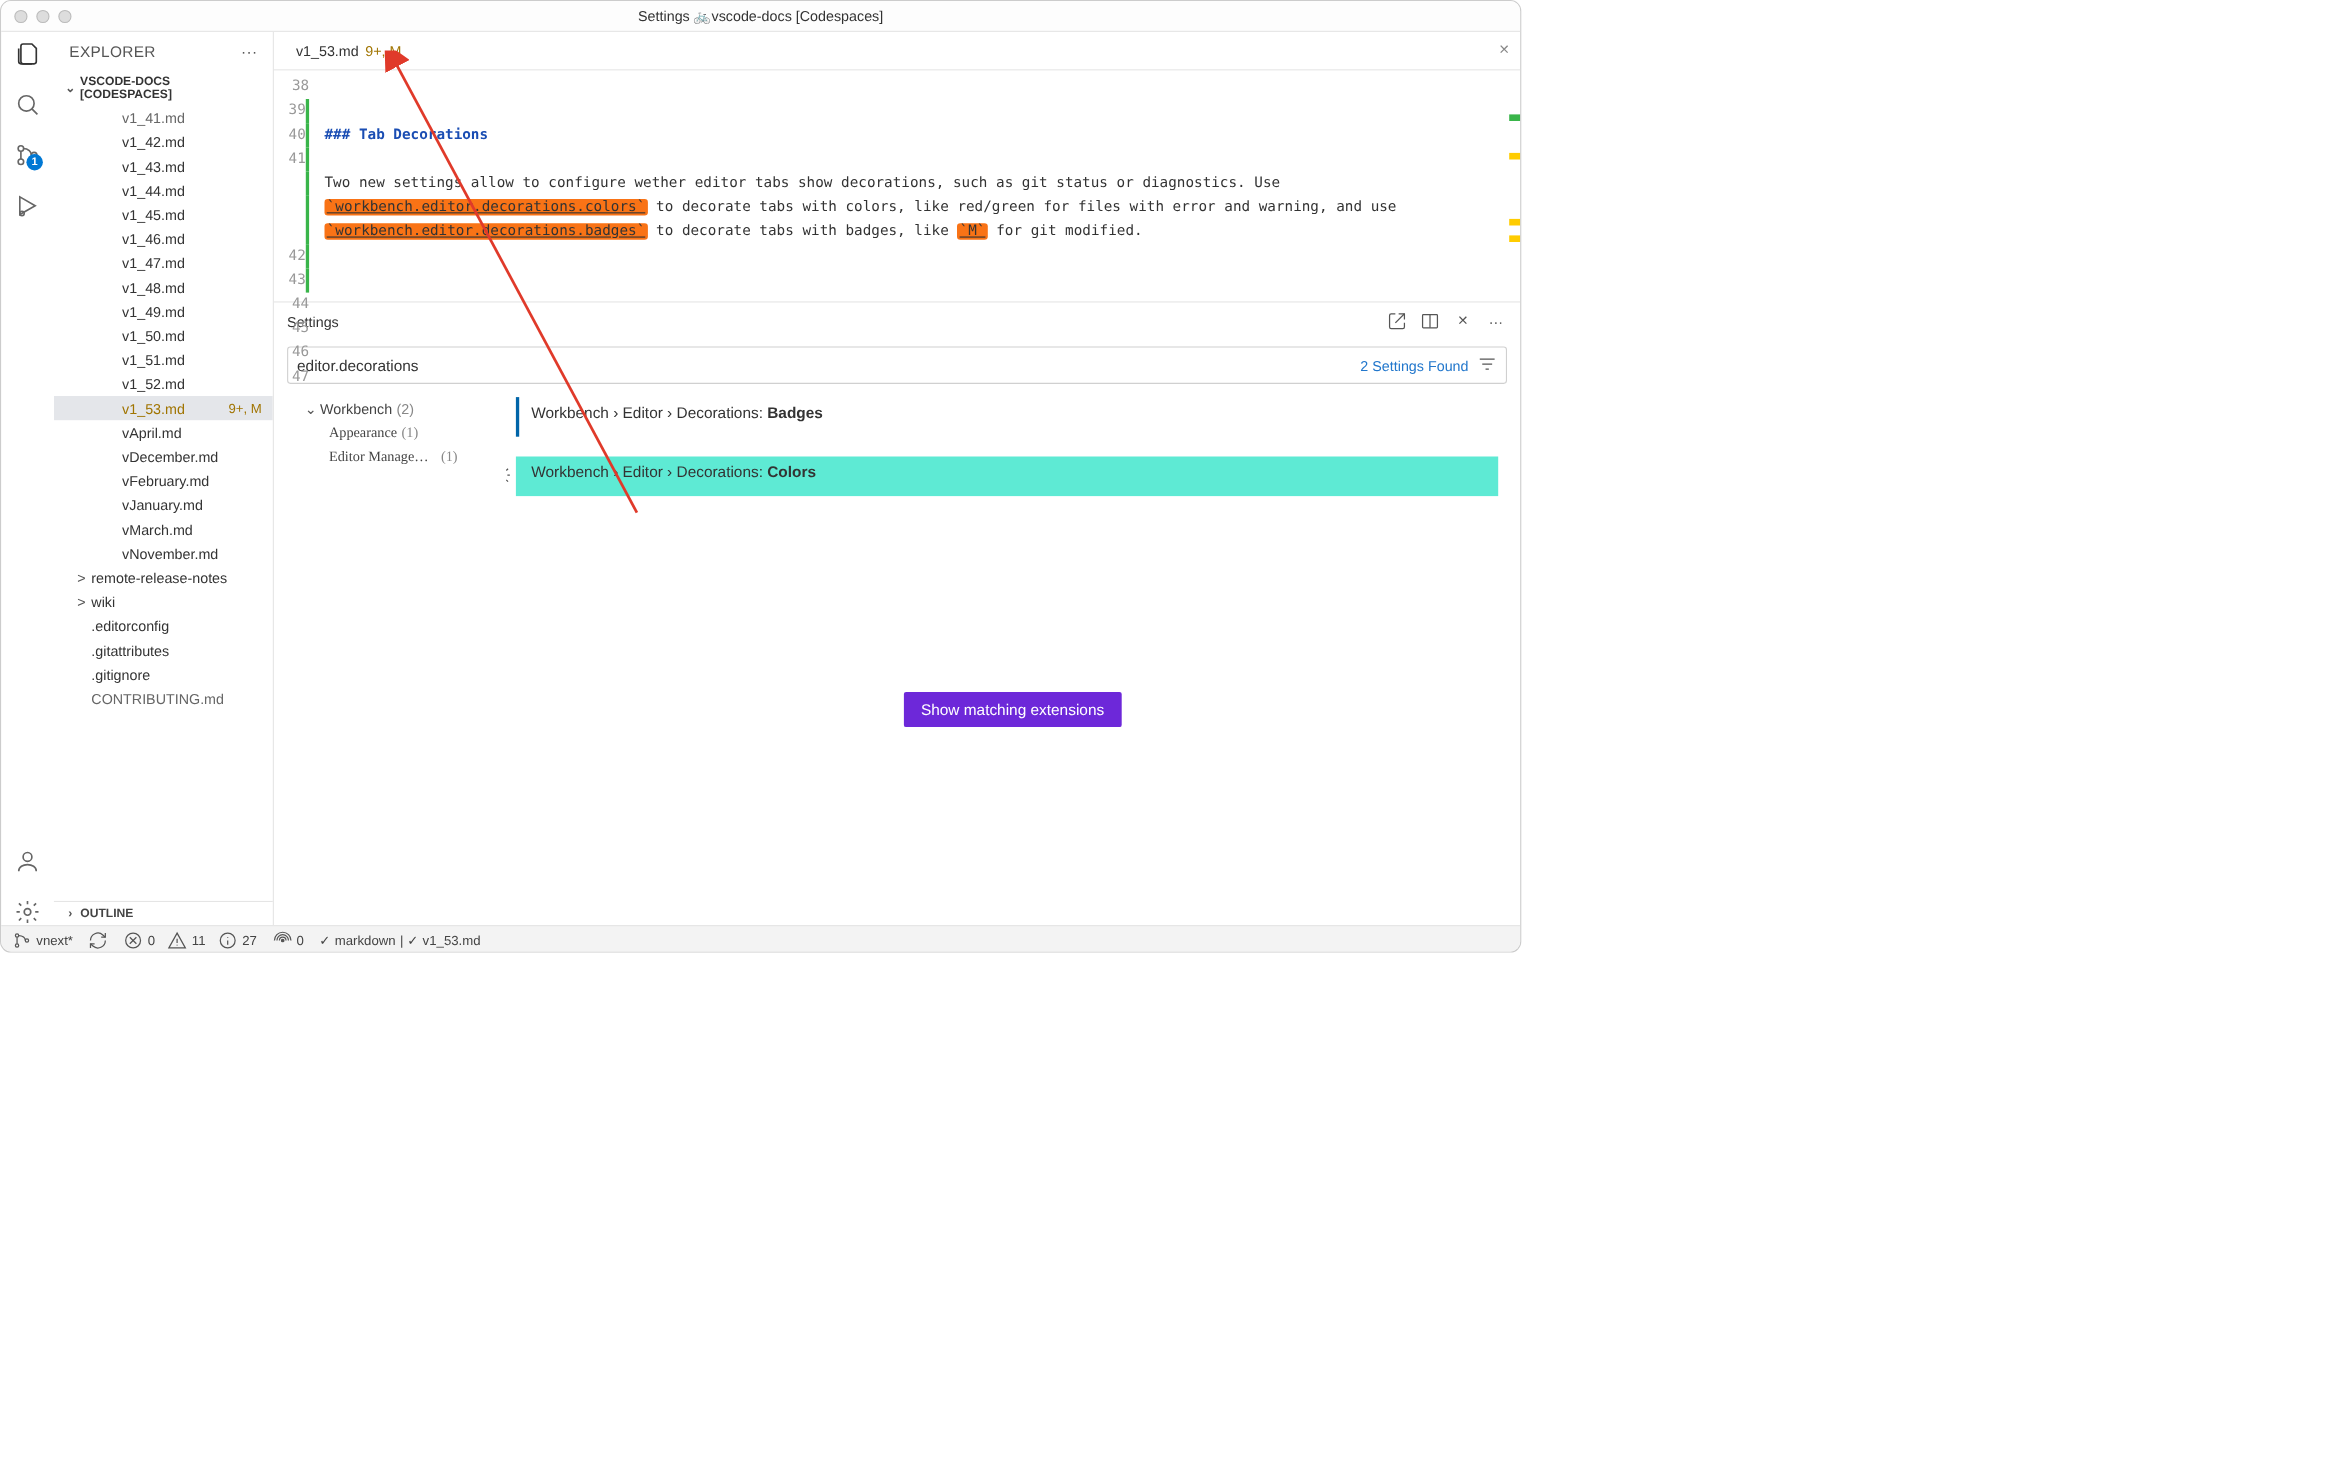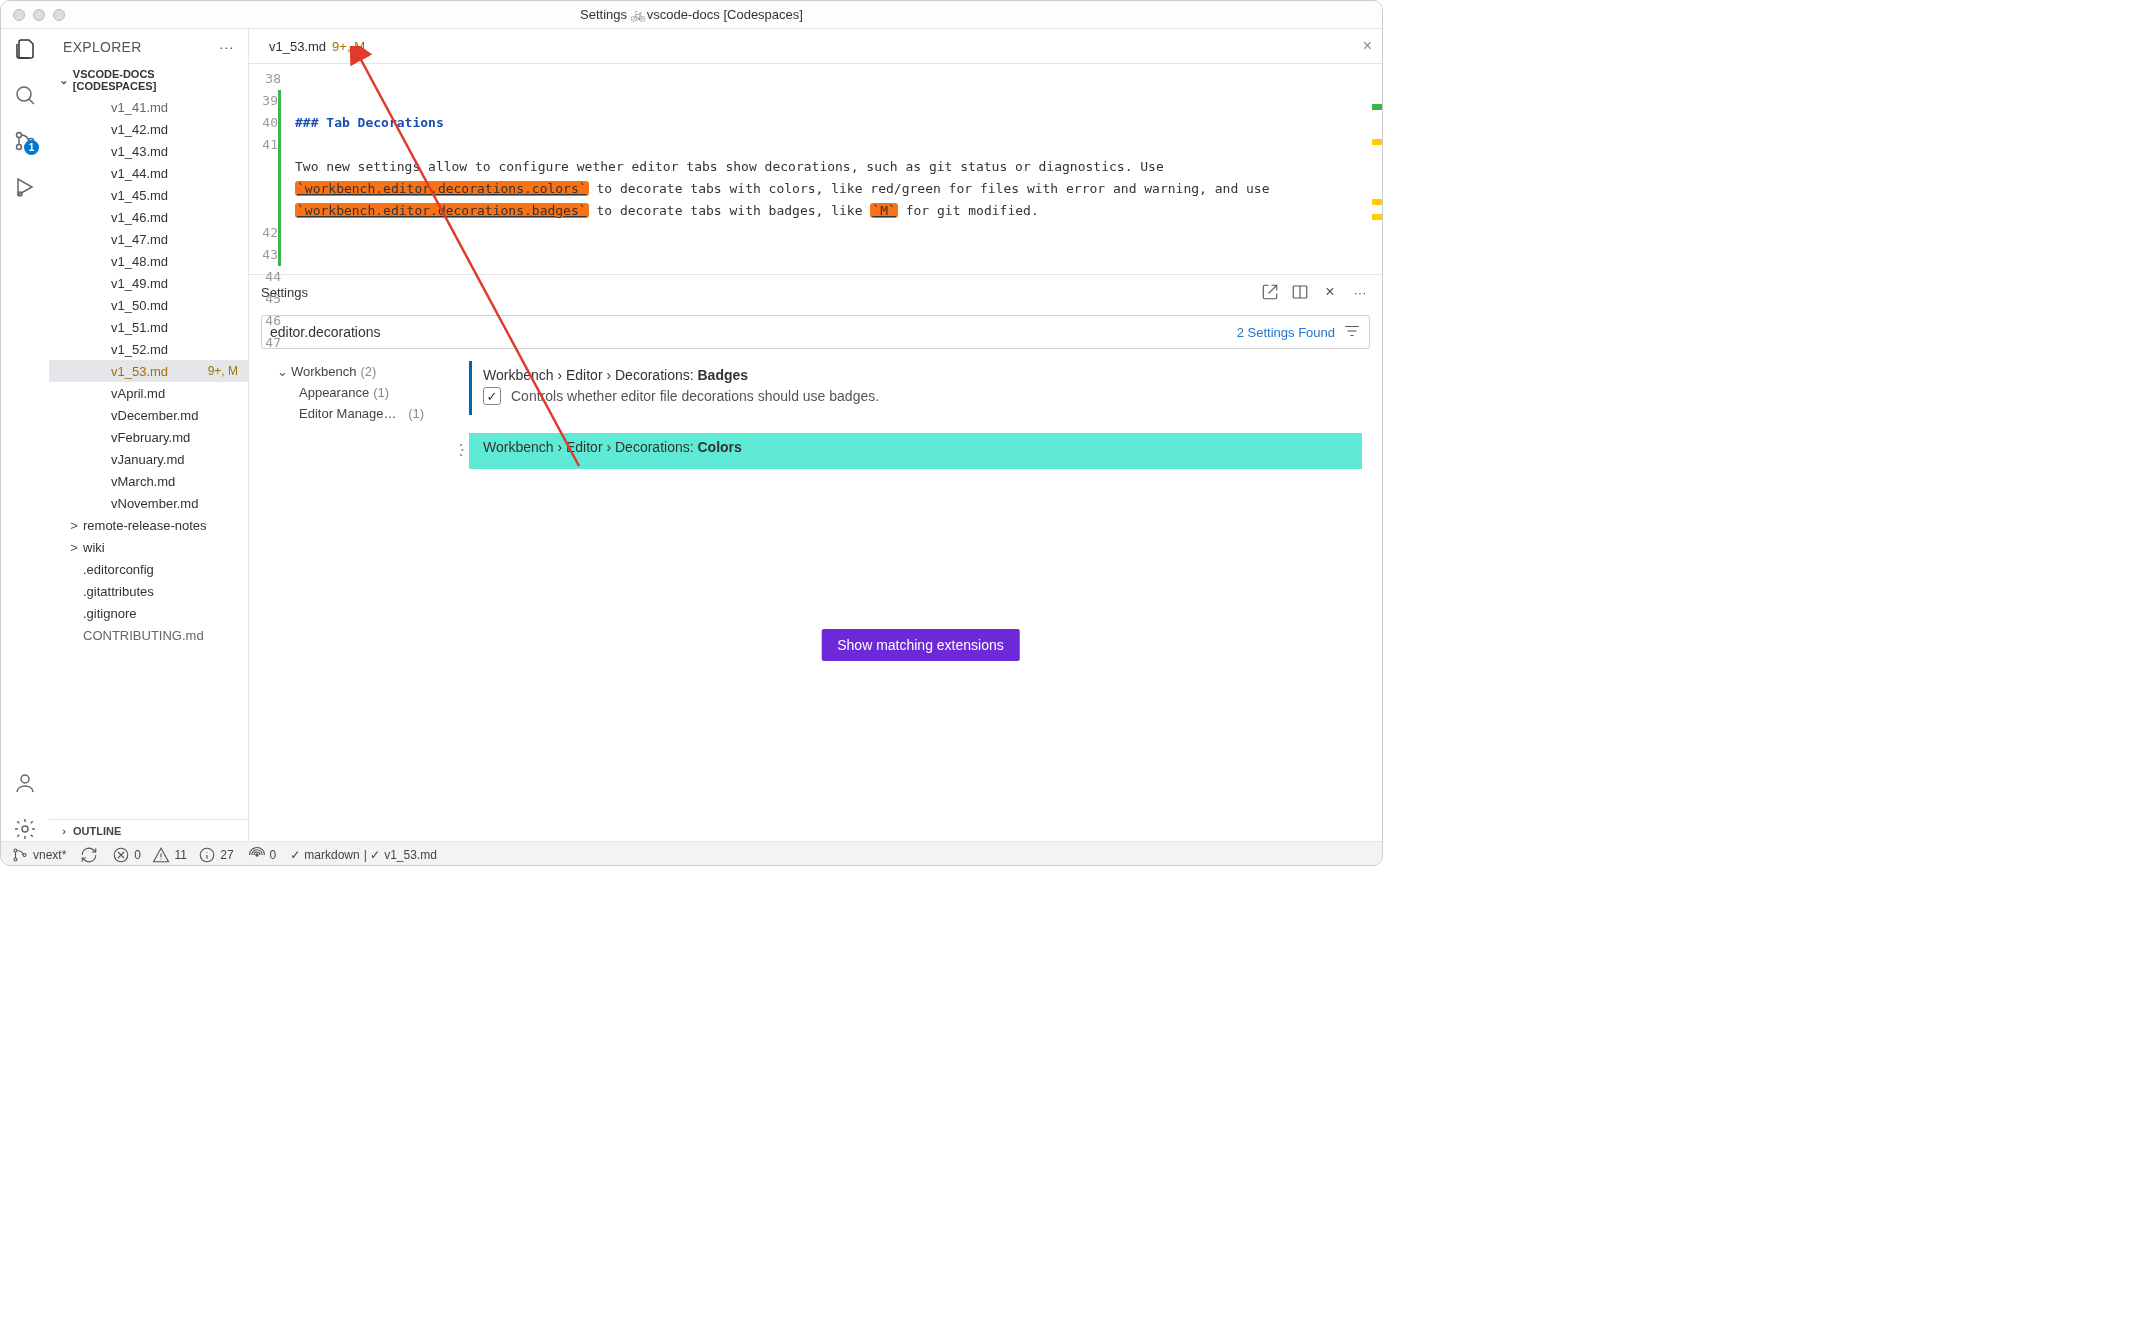--- a/index.html
+++ b/index.html
@@ -74,21 +74,21 @@
 .settings-search .found { color:#2277cc; font-size:13px;}
 .settings-search .filter-icn { color:#555;}
 .settings-tabs { display:flex; align-items:center; padding:0 12px; height:40px; gap:18px; border-bottom:1px solid #e5e5e5; margin-top:6px;}
 .settings-tabs .stab { font-size:14px; color:#555; padding:6px 2px; cursor:pointer;}
 .settings-tabs .stab.active { color:#222; border-bottom:1px solid #333;}
 .settings-tabs .spacer { flex:1;}
 .settings-tabs .sync { font-size:13px; color:#444;}
 .settings-body { flex:1; display:flex; min-height:0;}
 .settings-toc { width:210px; padding:10px 6px; font-size:13px; color:#444;}
 .settings-toc .toc-item { padding:3px 6px 3px 22px; display:flex; align-items:center; gap:4px;}
-.settings-toc .toc-sub { padding-left: 44px;}
+.settings-toc .toc-sub { padding-left: 44px; font-family: Liberation Serif, serif;}
 .settings-toc .count { color:#888;}
 .settings-list { flex:1; padding:10px 20px 10px 10px; overflow:hidden; position:relative;}
 .setting { margin-bottom:18px; padding:6px 10px 10px 14px; position:relative;}
 .setting.highlight { background:#5eead4;}
 .setting .bar { position:absolute; left:0; top:0; bottom:0; width:3px; background:#0065a9;}
 .setting .path { font-size:14px; color:#333; margin-bottom:4px;}
 .setting .path b { font-weight:700;}
 .setting .row { display:flex; align-items:center; gap:10px; font-size:14px; color:#555;}
 .checkbox { width:18px; height:18px; border:1px solid #888; border-radius:3px; display:inline-flex; align-items:center; justify-content:center; font-size:13px; background:#fff;}
 .checkbox.checked::after { content:"✓"; color:#333;}
@@ -346,24 +346,20 @@
           <div class="toc-item toc-sub">
               <span>Appearance</span> 
               <span class="count">(1)</span>
             </div>
           <div class="toc-item toc-sub"><span>Editor Manage…</span> &nbsp;<span class="count">(1)</span></div>
         </div>
         <div class="settings-list" id="slist">
           <div class="setting">
               <div class="bar"></div>
               <div class="path"><span>Workbench › Editor › Decorations: </span><b>Badges</b></div>
-              <div class="row">
-                <span class="checkbox checked"></span>
-                <span>Controls whether editor file decorations should use badges.</span>
-              </div>
             </div>
             <div class="setting highlight">
               <span class="gear-btn"><svg class="ic16" viewBox="0 0 24 24">
                   <circle cx="12" cy="12" r="3"></circle>
                   <path d="M12 2v3m0 14v3M4.2 4.2l2.1 2.1m11.4 11.4 2.1 2.1M2 12h3m14 0h3M4.2 19.8l2.1-2.1m11.4-11.4 2.1-2.1"></path>
                 </svg></span>
               <div class="path"><span>Workbench › Editor › Decorations: </span><b>Colors</b></div>
             </div>
             <div class="ext-banner">Show matching extensions</div>
         </div>

